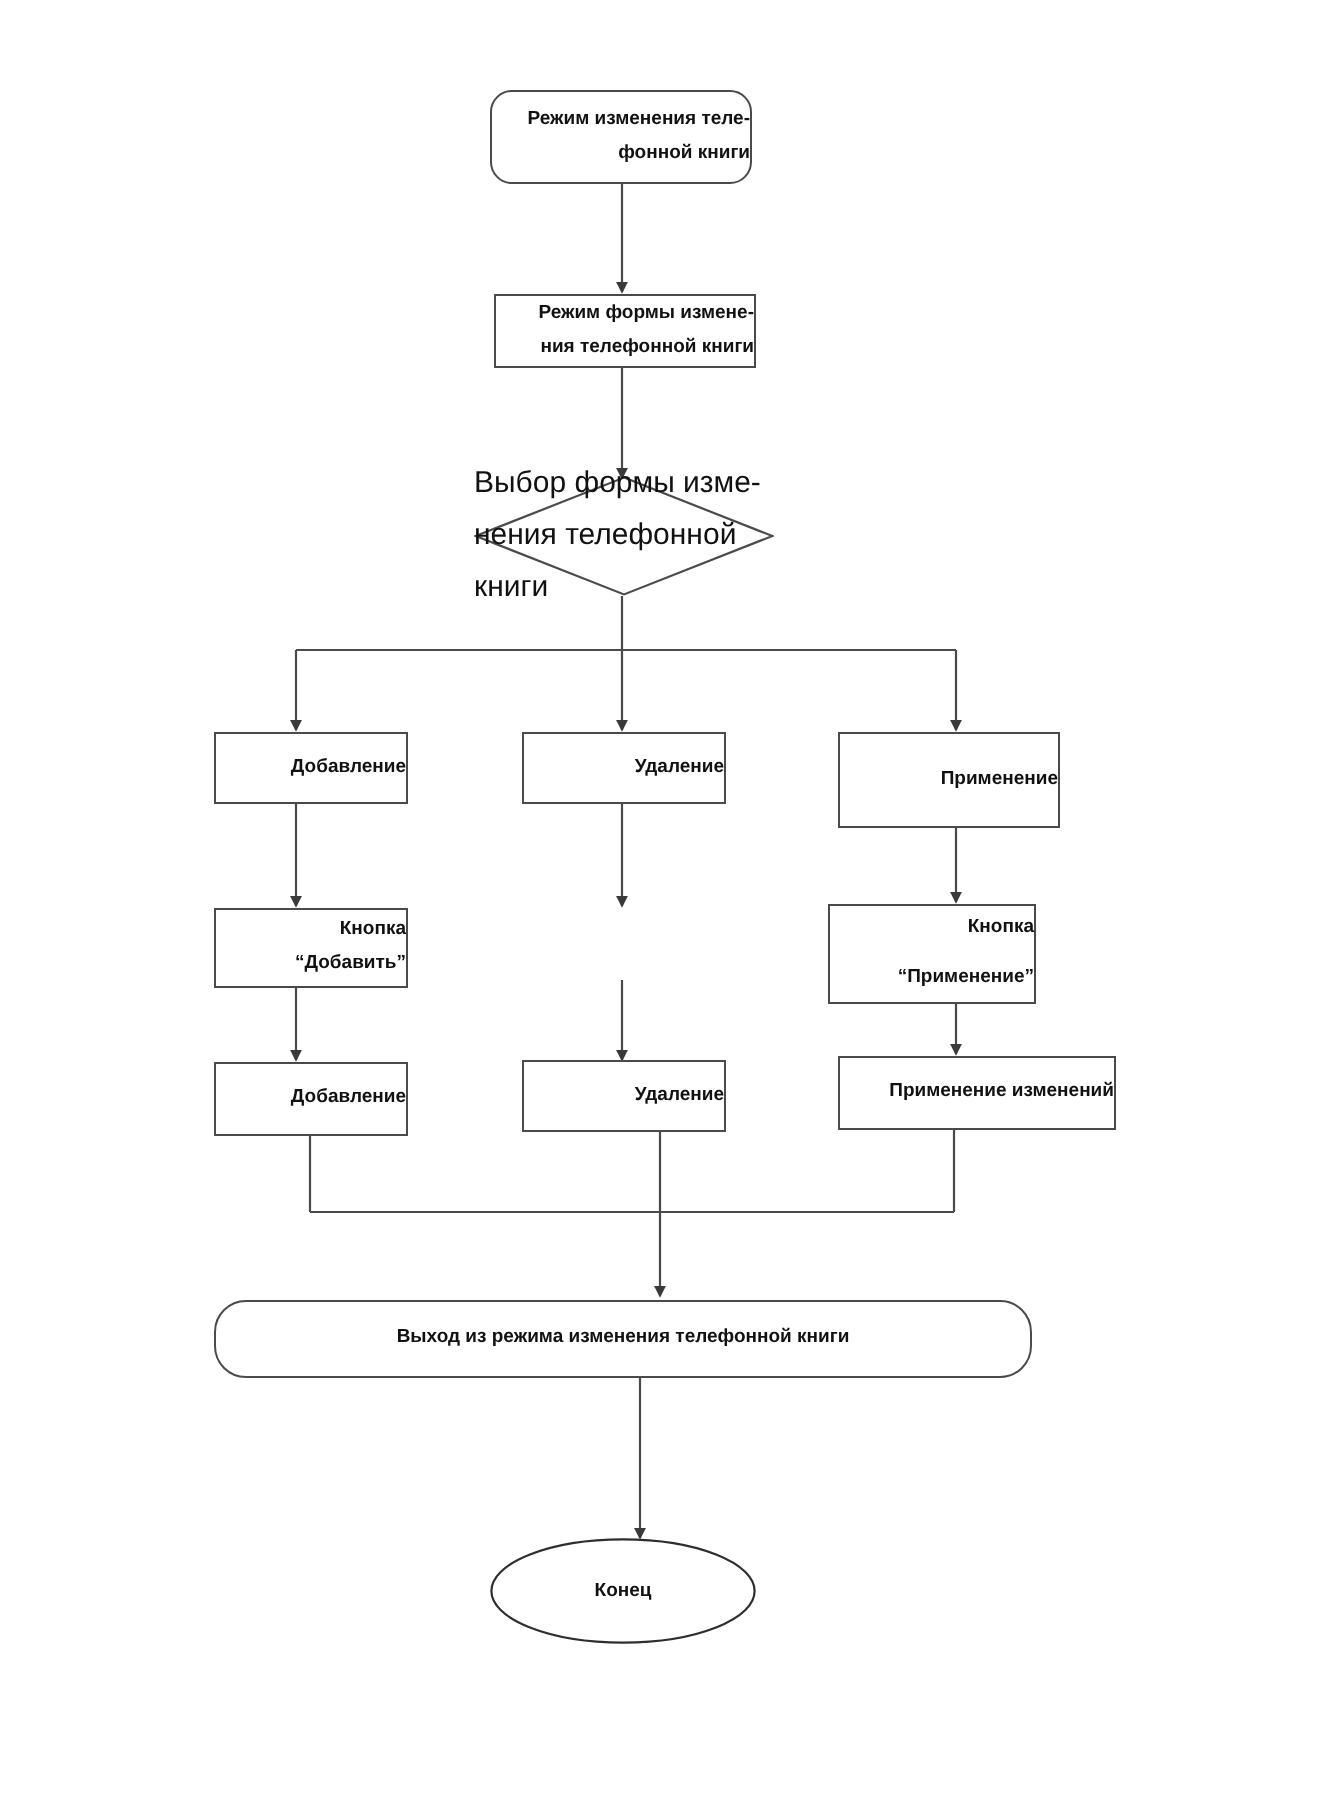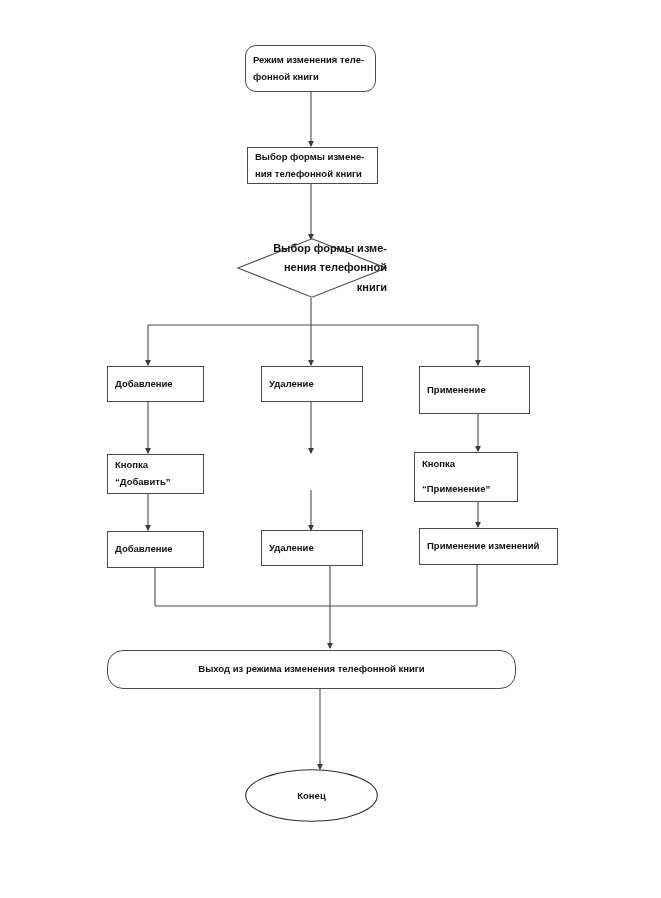--- a/index.html
+++ b/index.html
@@ -40,21 +40,21 @@
   }
   .node.rounded {
     border-radius: 11px;
   }
   .node .txt {
     display: block;
     white-space: pre-line;
   }
   .pad-left .txt {
     padding-left: 7px;
-    text-align: left;
+    text-align: right;
   }
   .center-txt {
     align-items: center;
   }
   .center-txt .txt {
     text-align: center;
   }
   .diamond-wrap {
     position: absolute;
     display: flex;
@@ -64,24 +64,24 @@
   .diamond-shape {
     position: absolute;
     left: 0;
     top: 0;
     width: 100%;
     height: 100%;
   }
   .diamond-label {
     position: relative;
     z-index: 2;
-    font-size: 11px;
-    font-weight: bold;
+    font-size: 15px;
+    font-weight: normal;
     line-height: 1.75;
-    text-align: right;
+    text-align: left;
     color: #111111;
     white-space: pre-line;
     width: 150px;
   }
   .ellipse-wrap {
     position: absolute;
     display: flex;
     align-items: center;
     justify-content: center;
   }
@@ -145,21 +145,21 @@
       <line x1="320" y1="689" x2="320" y2="769" marker-end="url(#arrow)"></line>
     </g>
   </svg>
 
   <div class="node rounded pad-left" style="left:245px; top:45px; width:131px; height:47px;">
     <span class="txt">Режим изменения теле-
 фонной книги</span>
   </div>
 
   <div class="node pad-left" style="left:247px; top:147px; width:131px; height:37px;">
-    <span class="txt">Выбор формы измене-
+    <span class="txt">Режим формы измене-
 ния телефонной книги</span>
   </div>
 
   <div class="diamond-wrap" style="left:237px; top:238px; width:150px; height:60px;">
     <svg class="diamond-shape" viewBox="0 0 150 60" xmlns="http://www.w3.org/2000/svg" preserveAspectRatio="none">
       <polygon points="75,0.8 149.2,30 75,59.2 0.8,30" fill="#ffffff" stroke="#4a4a4a" stroke-width="1.1"></polygon>
     </svg>
     <span class="diamond-label">Выбор формы изме-
 нения телефонной
 книги</span>

